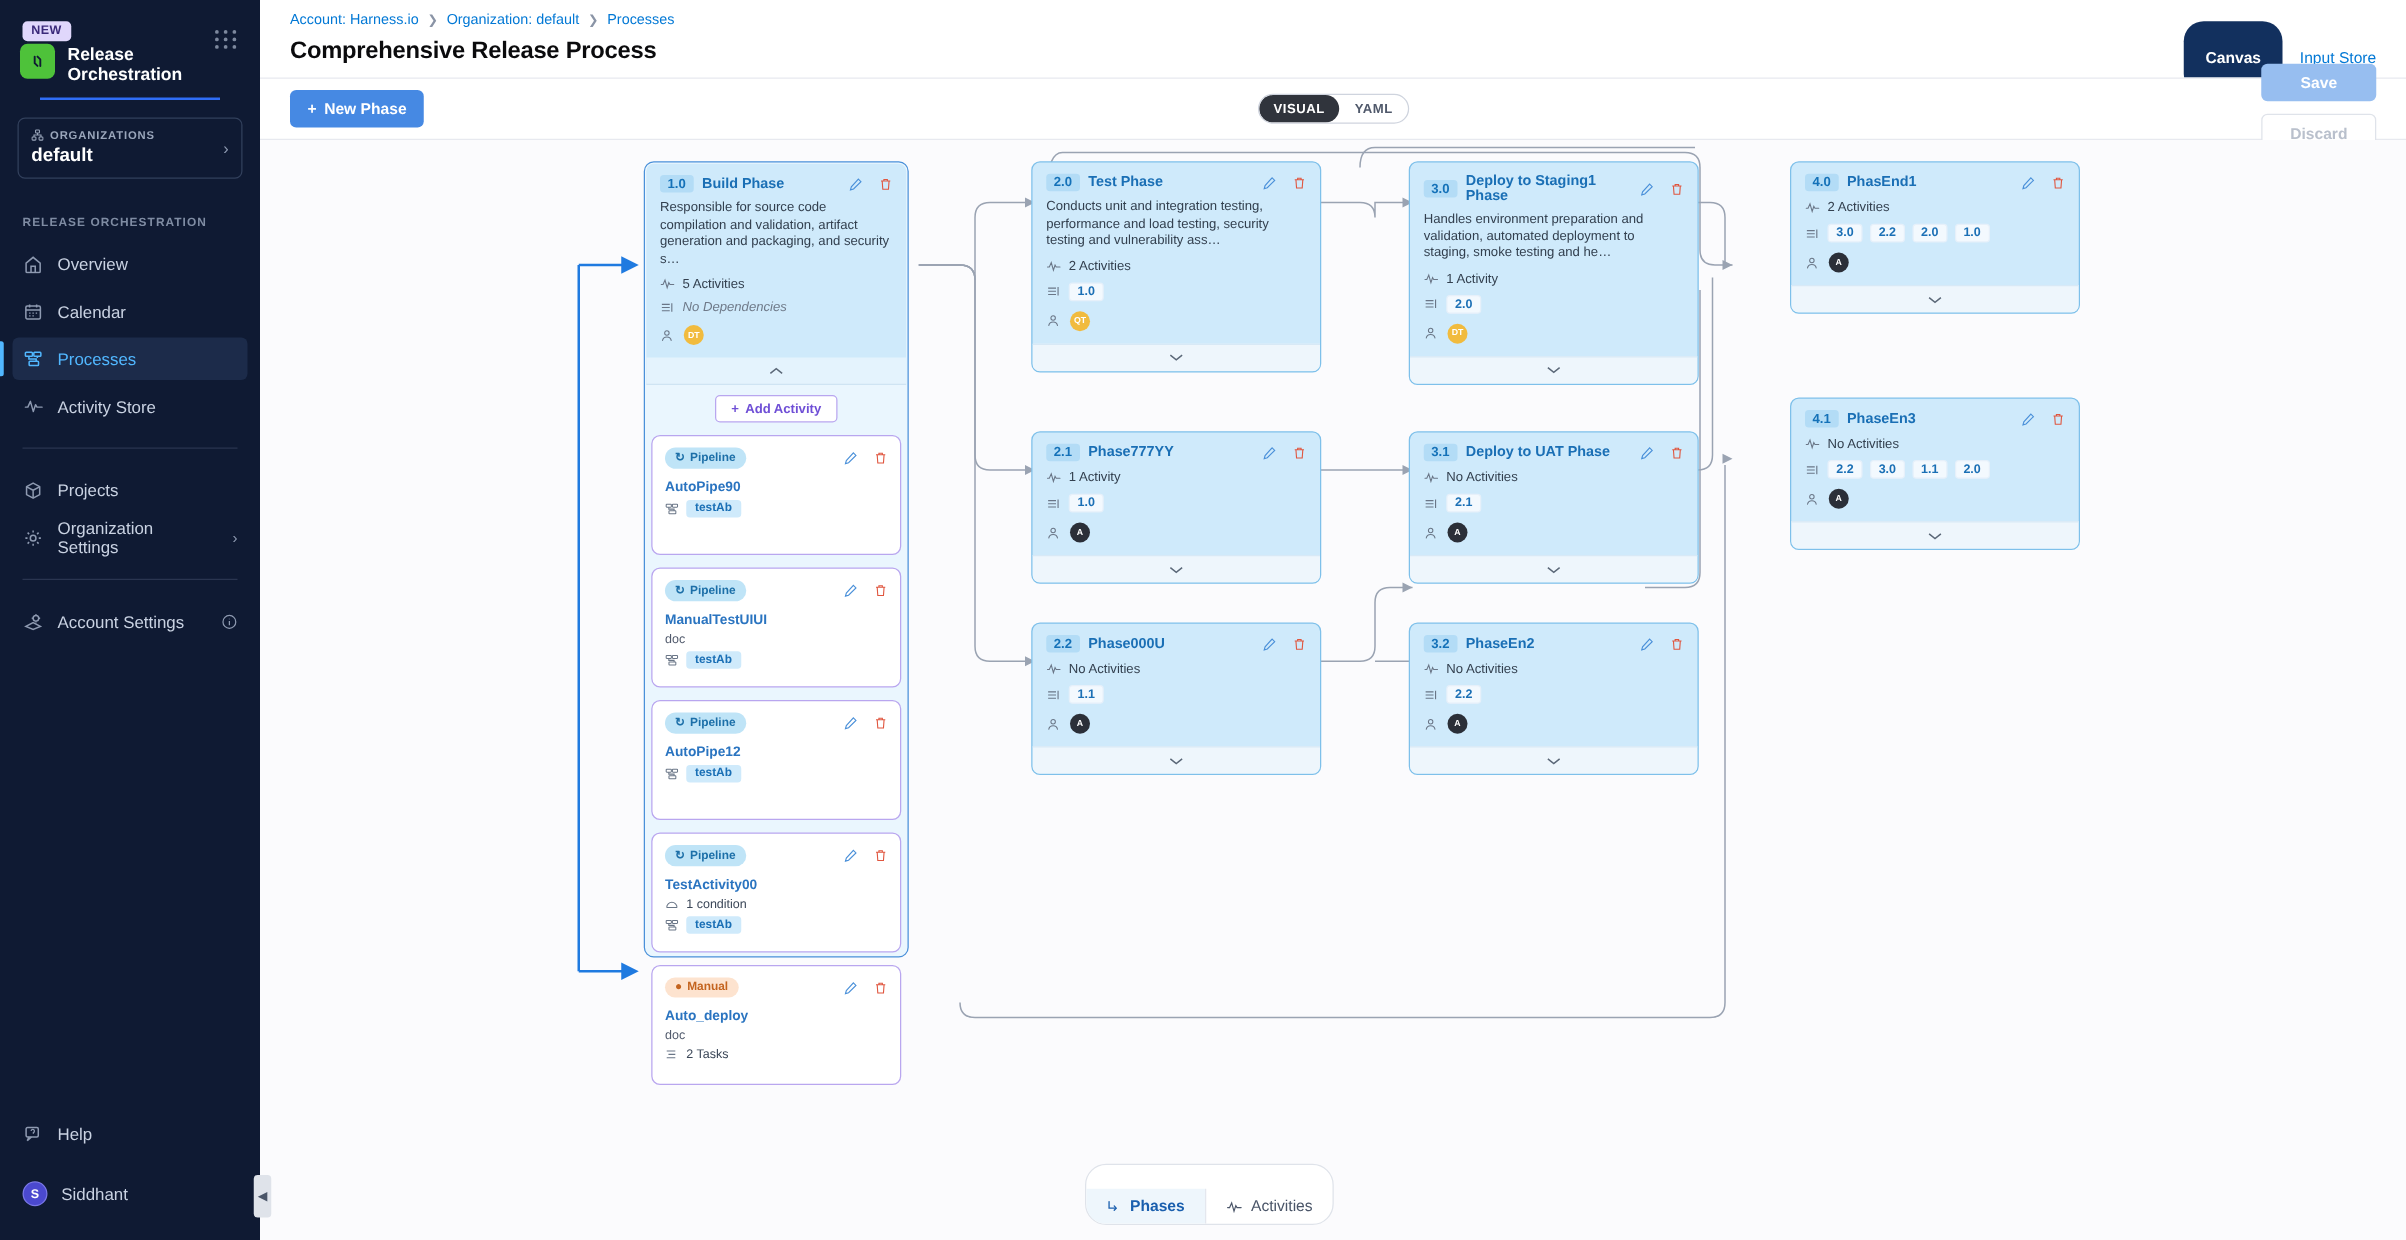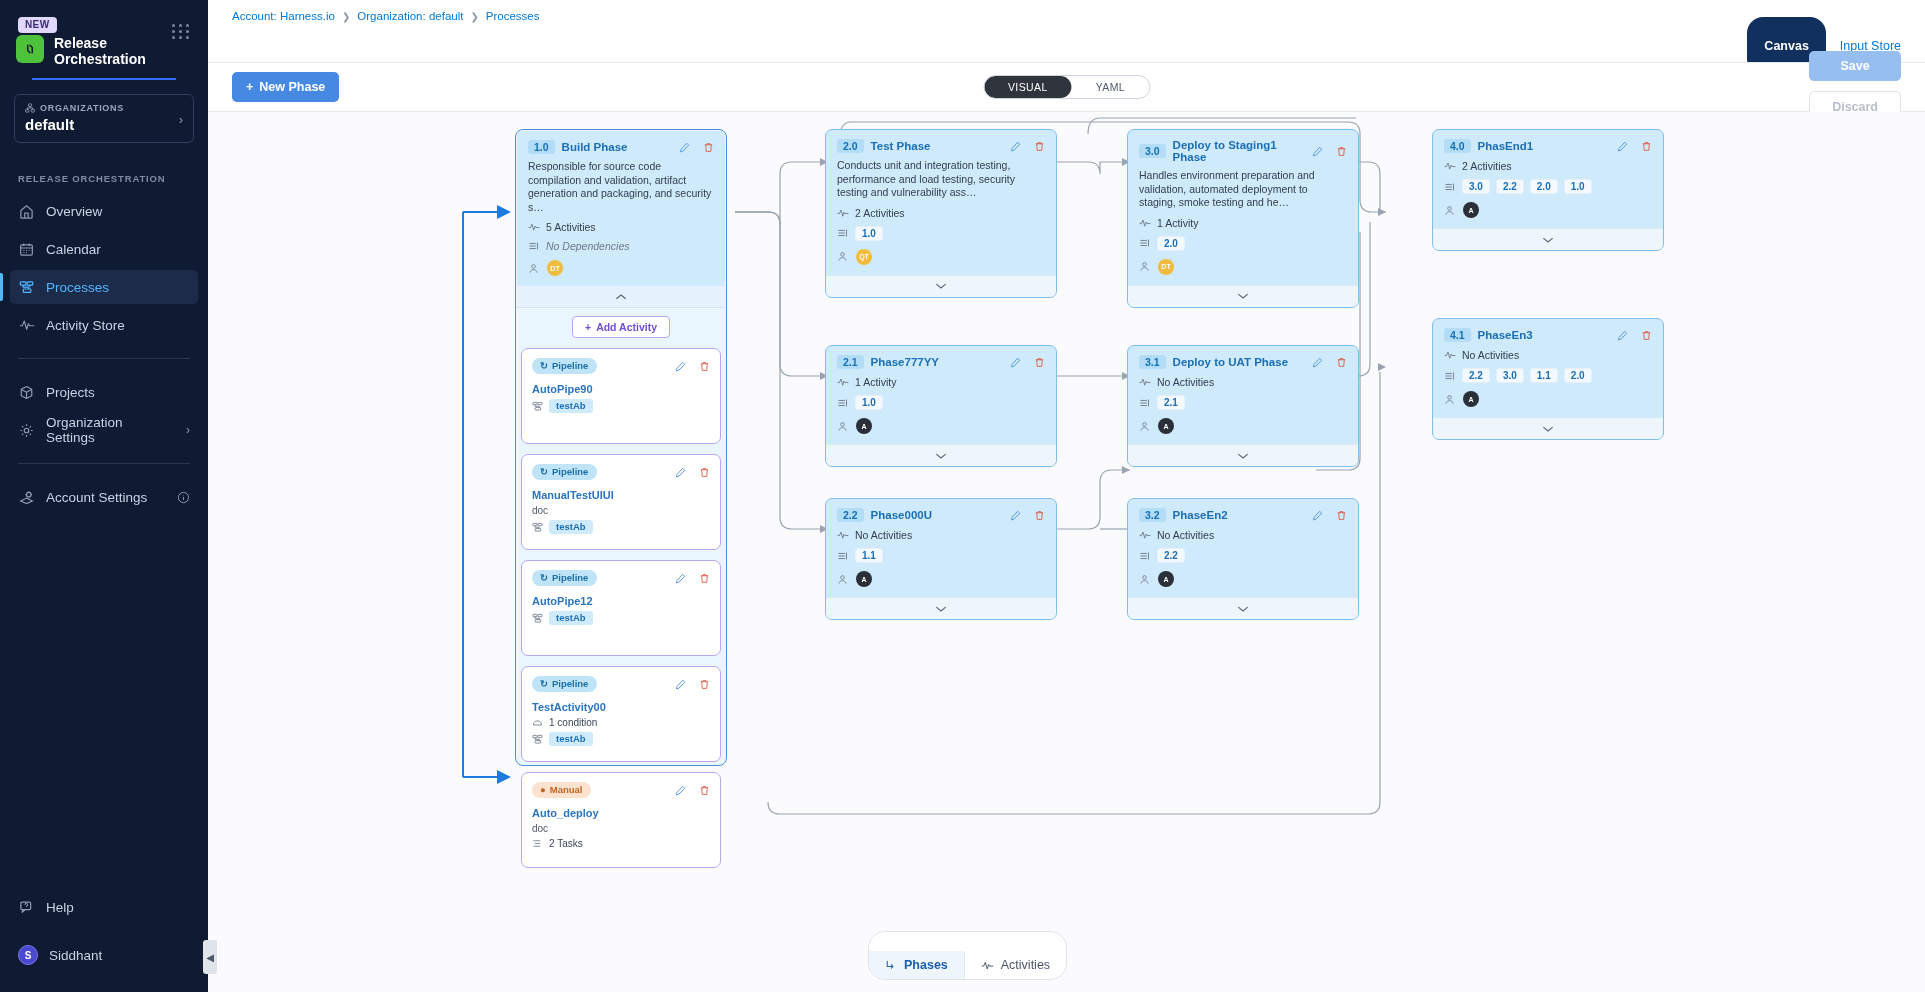--- a/index.html
+++ b/index.html
@@ -110,21 +110,21 @@
   }
   .btn-newphase {
     background:#4689e3; color:#fff; border:none; font-size:12.5px; font-weight:600;
     padding:8px 14px; border-radius:5px; cursor:pointer;
     display:flex; align-items:center; gap:6px;
   }
   .seg {
     position:absolute; left:50%; transform:translateX(-50%);
     display:flex; border:1px solid #cfd4de; border-radius:14px; overflow:hidden; background:#fff;
   }
-  .seg div { font-size:10.5px; font-weight:400; letter-spacing:.4px; padding:5px 24px; cursor:pointer; color:#50596b; }
+  .seg div { font-size:10.5px; font-weight:700; letter-spacing:.4px; padding:5px 12px; cursor:pointer; color:#50596b; }
   .seg div.on { background:#30343c; color:#fff; border-radius:14px; }
   .toolbar-right { position:absolute; right:24px; display:flex; gap:10px;flex-direction:column; }
   .btn-save {
     background:#97bef0; color:#fff; border:none; font-size:12.5px; font-weight:600;
     padding:8px 26px; border-radius:5px; cursor:pointer;
   }
   .btn-discard {
     background:#fff; color:#b9c0cc; border:1px solid #dfe3ea; font-size:12.5px; font-weight:600;
     padding:8px 22px; border-radius:5px; cursor:pointer;
   }
@@ -375,20 +375,21 @@
 <div class="main">
 
   <div class="topbar">
     <div class="crumbs">
       <span class="c">Account: Harness.io</span>
       <span class="sep">❯</span>
       <span class="c">Organization: default</span>
       <span class="sep">❯</span>
       <span class="c">Processes</span>
     </div>
+    <div class="page-title">Comprehensive Release Process</div>
     <div class="top-right">
       <div class="pill-canvas">Canvas</div>
       <div class="link-inputstore">Input Store</div>
     </div>
   </div>
 
   <div class="toolbar">
     <button class="btn-newphase">
       <span>+</span>
       <span>New Phase</span>

